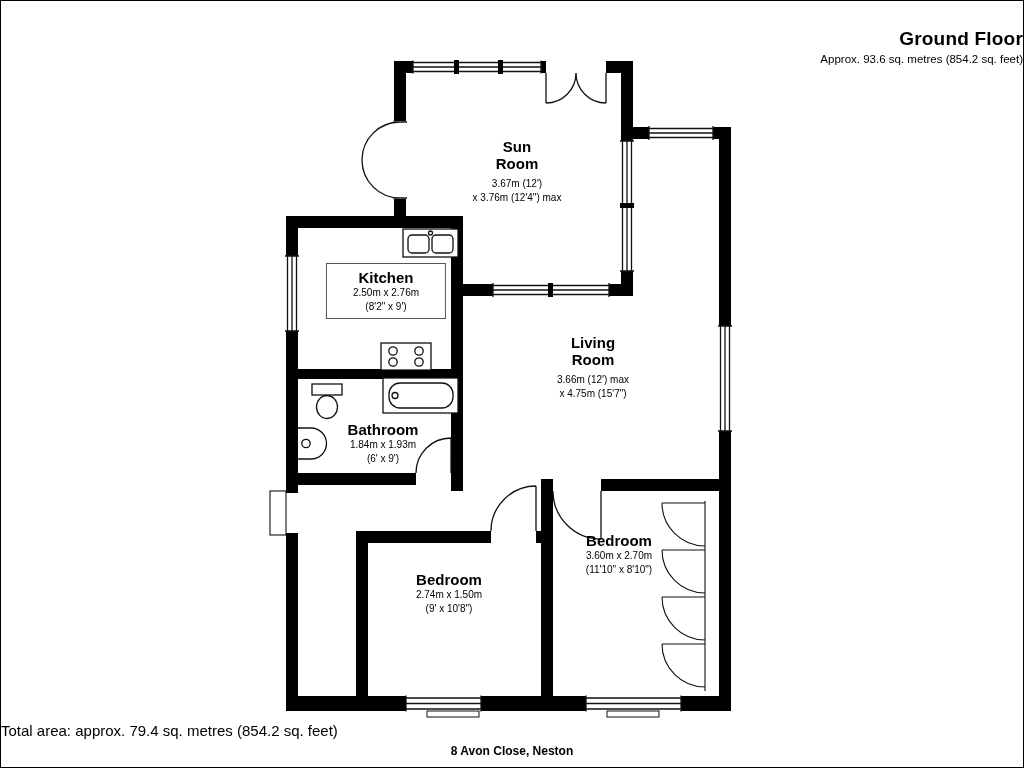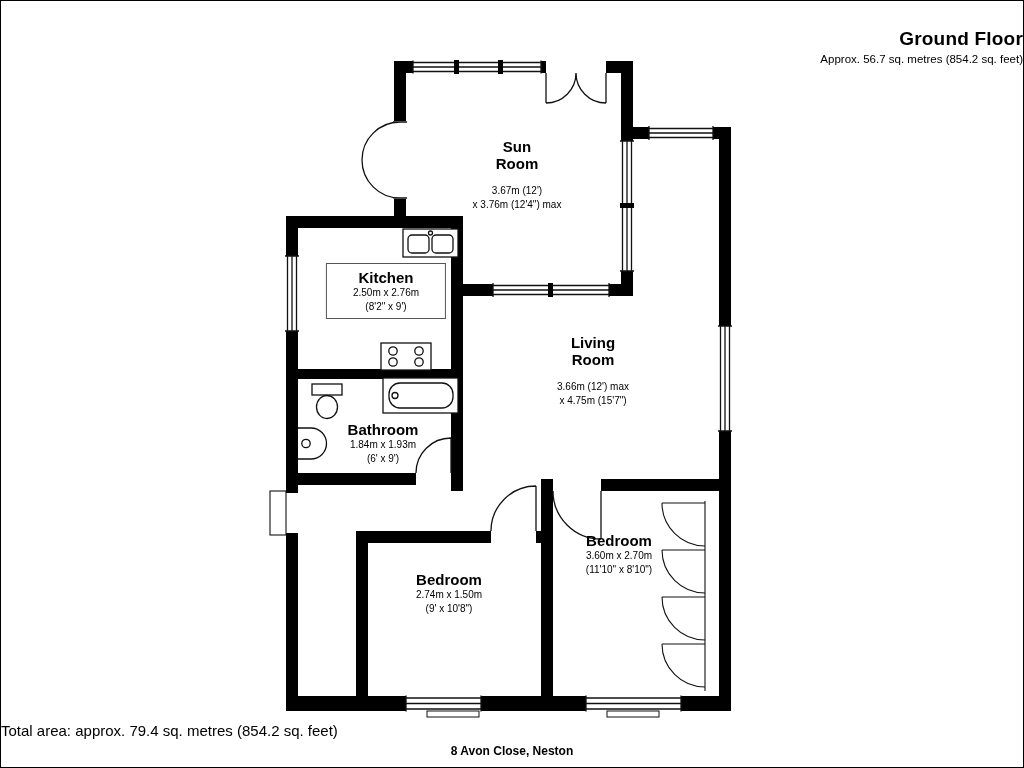--- a/index.html
+++ b/index.html
@@ -12,32 +12,32 @@
   .hdr-title { font-size:19px; font-weight:bold; letter-spacing:.2px; }
   .hdr-sub { font-size:11.5px; margin-top:3px; }
 
   .ftr-total { position:absolute; left:0; top:721px; width:100%; text-align:left; font-size:15px; }
   .ftr-addr  { position:absolute; left:0; top:743px; width:100%; text-align:center; font-size:12px; font-weight:bold; }
 
   svg.plan { position:absolute; left:0; top:0; }
 
   .room-label { position:absolute; transform:translate(-50%,-50%); text-align:center; z-index:5; }
   .room-name { font-size:15px; font-weight:bold; line-height:17px; white-space:nowrap; }
-  .room-name.wrap { white-space:normal; width:62px; margin:12px auto; }
+  .room-name.wrap { white-space:normal; width:62px; margin:5px auto; }
   .room-dims { font-size:10px; line-height:13.5px; white-space:nowrap; }
   .room-label.boxed { background:#fff; border:1px solid #555; padding:5px 26px; }
 </style>
 </head>
 <body>
 
 <div class="page">
 
   <div class="hdr">
     <div class="hdr-title">Ground Floor</div>
-    <div class="hdr-sub">Approx. 56.7 sq. metres (854.2 sq. feet)</div>
+    <div class="hdr-sub">Approx. 93.6 sq. metres (854.2 sq. feet)</div>
   </div>
 
   <svg class="plan" width="1024" height="768" viewBox="0 0 1024 768">
 
     <g fill="#000" stroke="none">
       <rect x="393" y="60" width="239" height="12"></rect>
       <rect x="393" y="60" width="12" height="158"></rect>
       <rect x="620" y="60" width="12" height="235"></rect>
       <rect x="632" y="126" width="98" height="12"></rect>
       <rect x="718" y="126" width="12" height="584"></rect>

